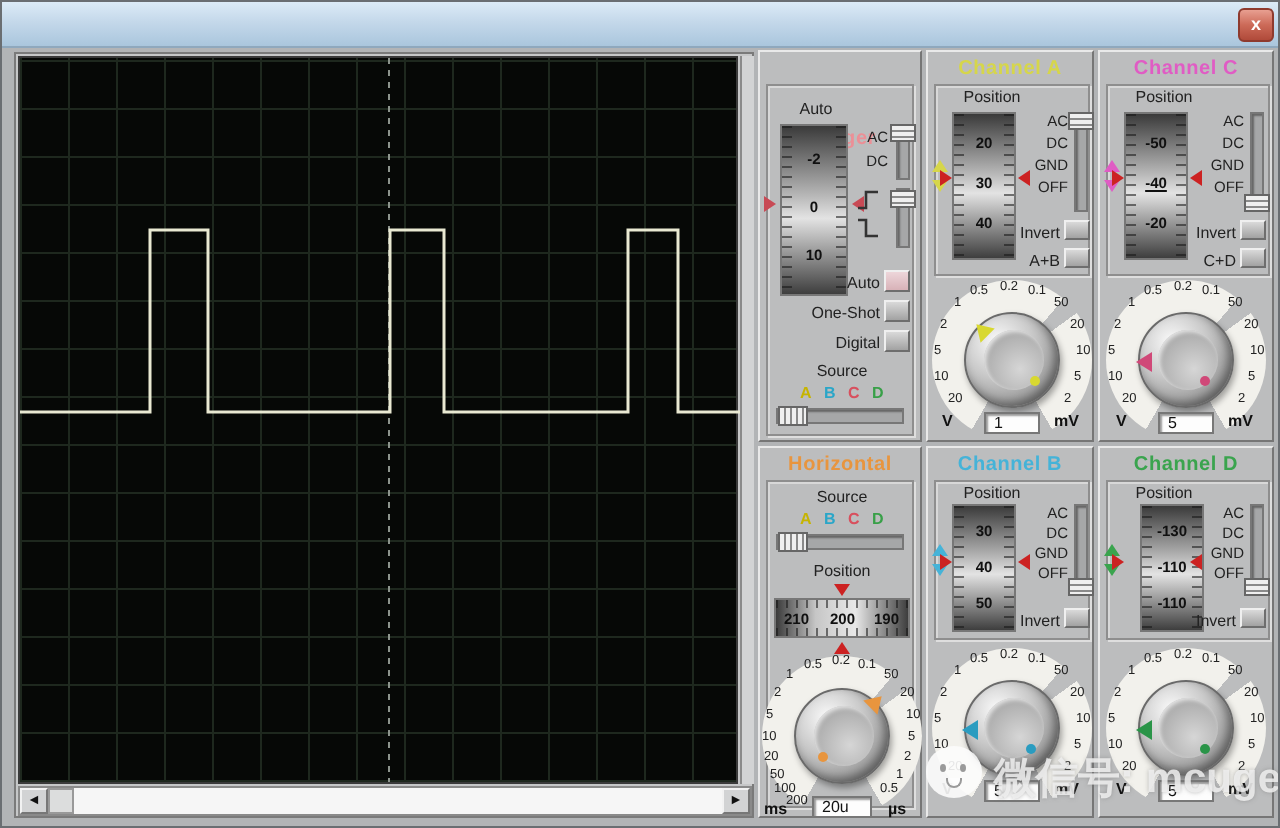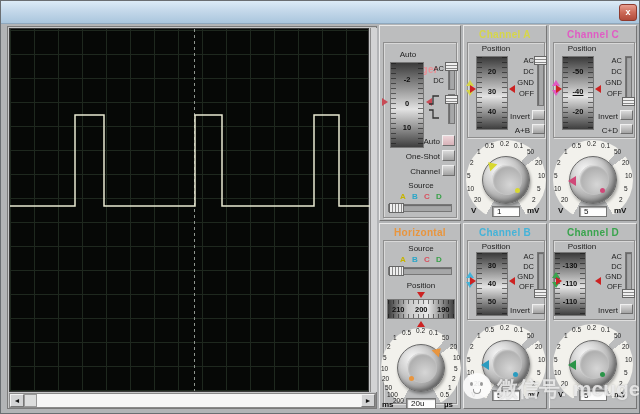--- a/index.html
+++ b/index.html
@@ -160,21 +160,21 @@
     <svg class="edgeicon" style="left:48px;top:82px;" width="13" height="12">
       <path d="M1 2 H5 V10 H11" stroke="#333" stroke-width="1.3" fill="none"></path>
     </svg>
     <div class="vtrack" style="left:68px;top:68px;height:30px;"></div>
     <div class="vthumbs" style="left:65px;top:69px;"></div>
 
     <div class="rlbl" style="left:18px;top:111px;width:42px;font-size:8px;">Auto</div>
     <div class="b3d pink" style="left:62px;top:109px;"></div>
     <div class="rlbl" style="left:14px;top:126px;width:46px;font-size:8px;">One-Shot</div>
     <div class="b3d" style="left:62px;top:124px;"></div>
-    <div class="rlbl" style="left:14px;top:141px;width:46px;font-size:8px;">Channel</div>
+    <div class="rlbl" style="left:14px;top:141px;width:46px;font-size:8px;">Digital</div>
     <div class="b3d" style="left:62px;top:139px;"></div>
 
     <div class="lbl" style="left:0;top:155px;width:82px;text-align:center;">Source</div>
     <span class="srcletter" style="left:20px;top:166px;color:#c6b400;">A</span>
     <span class="srcletter" style="left:32px;top:166px;color:#2aa6c8;">B</span>
     <span class="srcletter" style="left:44px;top:166px;color:#d8505e;">C</span>
     <span class="srcletter" style="left:56px;top:166px;color:#38a048;">D</span>
     <div class="htrack" style="left:8px;top:178px;width:64px;"></div>
     <div class="hthumbs" style="left:9px;top:177px;"></div>
   </div>
@@ -362,21 +362,21 @@
       <div class="ptr" style="left:16px;top:36px;border-right:8px solid #2a9cc0;border-top:5px solid transparent;border-bottom:5px solid transparent;"></div>
       <div class="pdot" style="left:48px;top:48px;background:#2a9cc0;"></div>
       <div class="valbox" style="left:27px;top:66px;width:28px;">5</div>
     </div>
   </div>
 
   <div class="panel" style="left:548px;top:222px;width:88px;height:186px;">
     <div class="ptitle" style="color:#3aa44e;">Channel D</div>
     <div class="inbox" style="left:3px;top:16px;width:82px;height:80px;"></div>
     <div class="lbl" style="left:6px;top:18px;width:52px;text-align:center;">Position</div>
-    <div class="vthermo" style="left:4px;top:28px;width:32px;height:64px;">
+    <div class="vthermo" style="left:20px;top:28px;width:32px;height:64px;">
       <div class="vtick" style="top:8px;">-130</div>
       <div class="vtick" style="top:26px;">-110</div>
       <div class="vtick" style="top:44px;">-110</div>
     </div>
     <div class="tri u" style="left:2px;top:48px;border-bottom-color:#3aa44e;"></div>
     <div class="tri d" style="left:2px;top:58px;border-top-color:#3aa44e;"></div>
     <div class="tri r" style="left:6px;top:53px;"></div>
     <div class="tri l" style="left:45px;top:53px;"></div>
     <div class="rlbl" style="left:50px;top:28px;width:22px;">AC</div>
     <div class="rlbl" style="left:50px;top:38px;width:22px;">DC</div>

